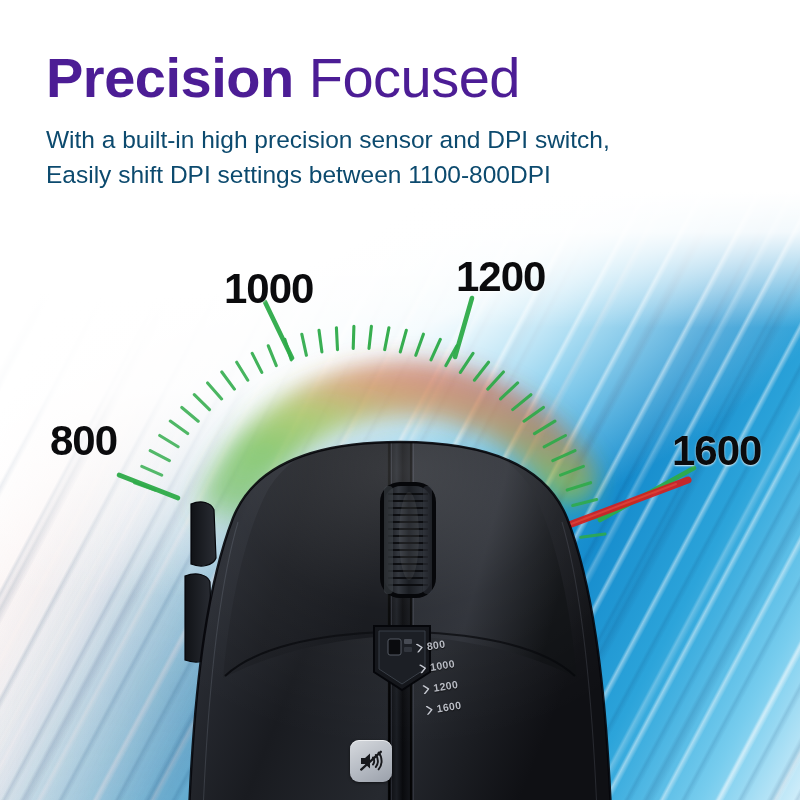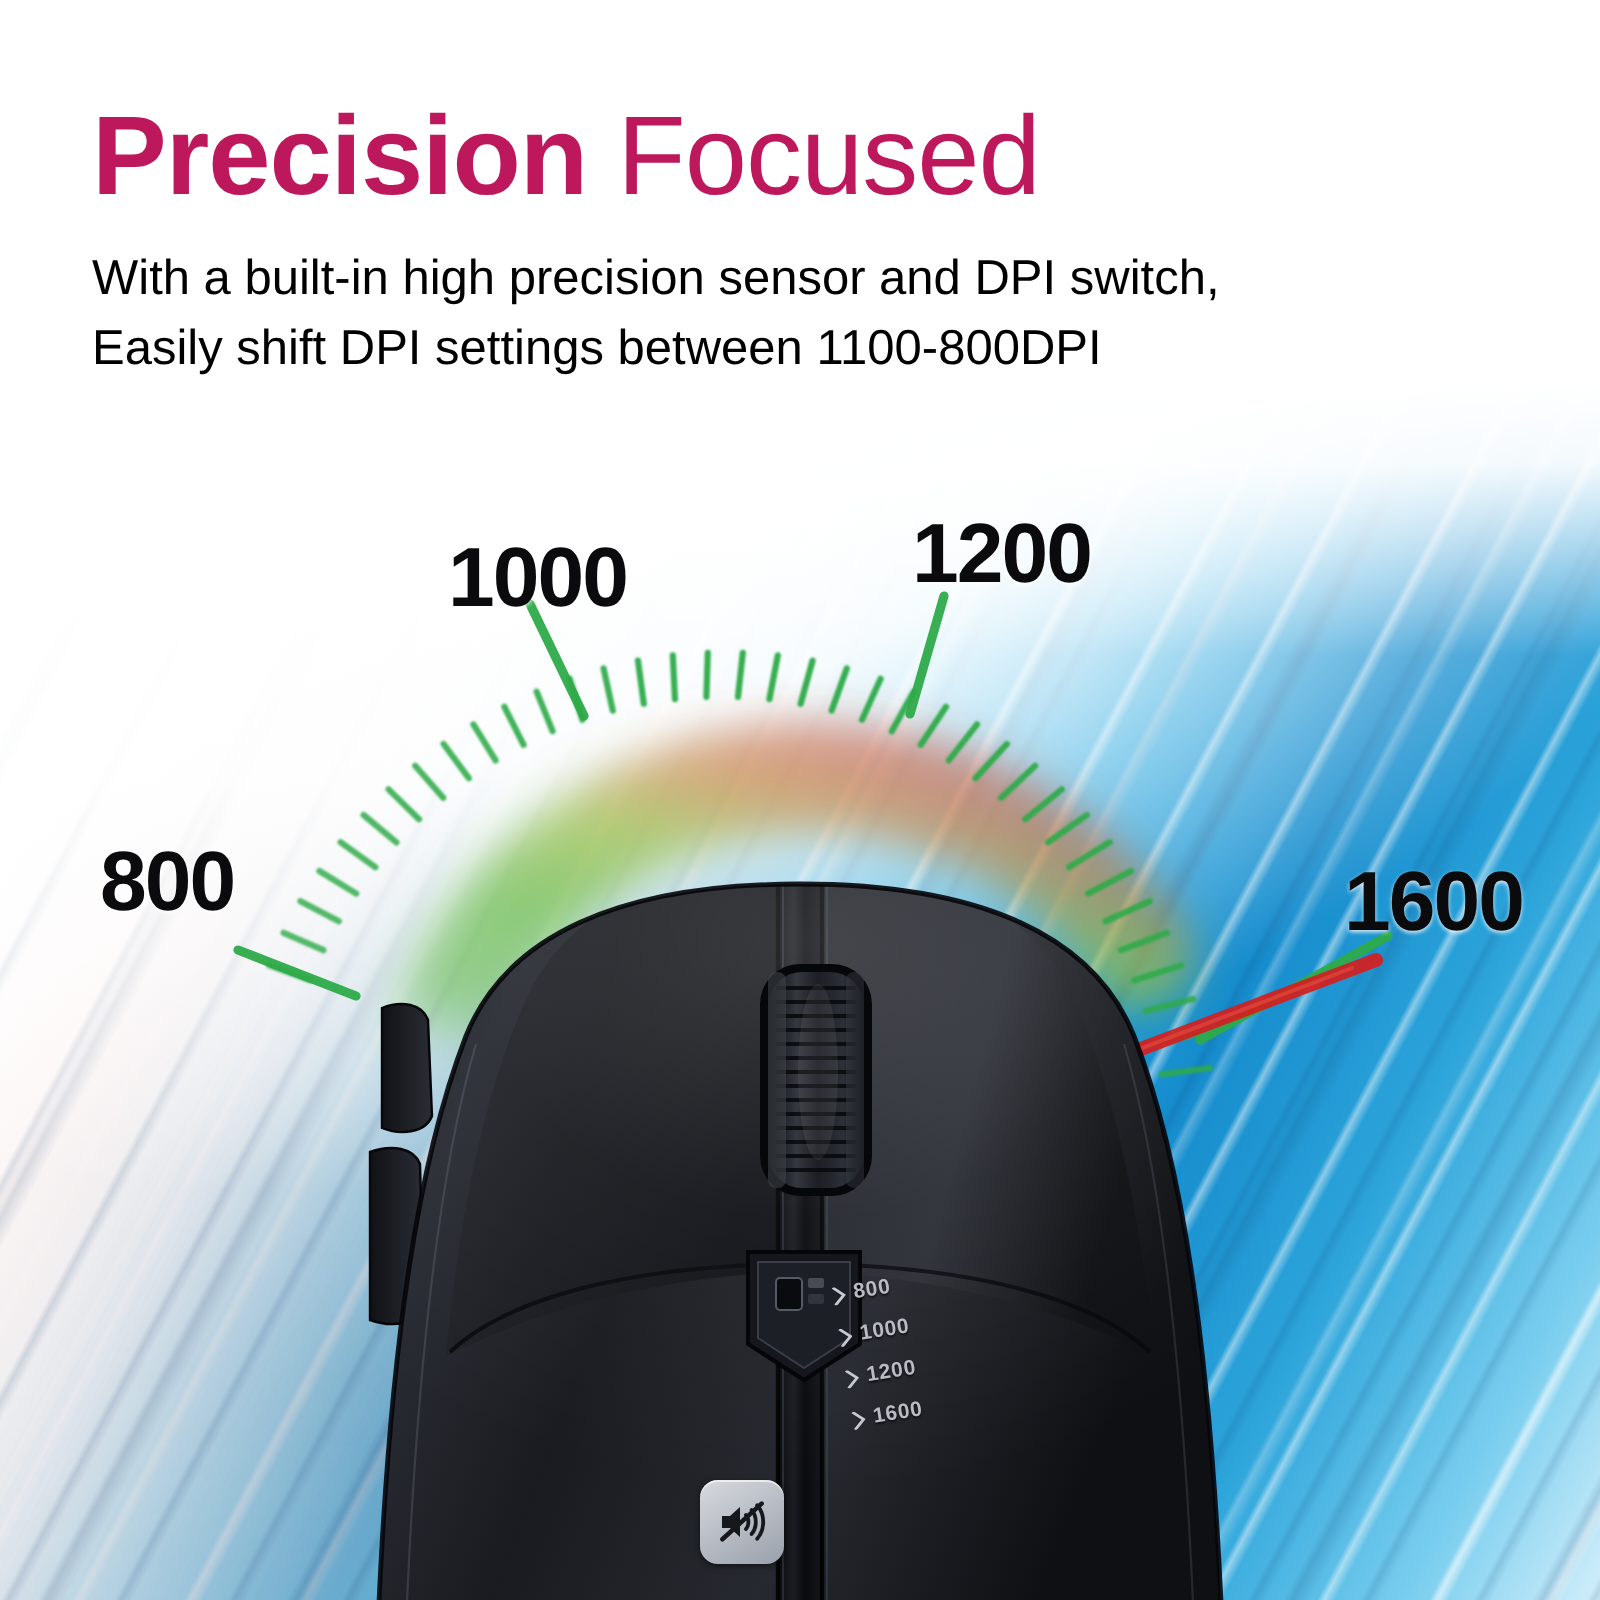--- a/index.html
+++ b/index.html
@@ -118,31 +118,31 @@
     left: 46px;
     top: 48px;
     width: 720px;
     z-index: 40;
   }
   #headline {
     margin: 0;
     font-size: 56px;
     line-height: 1.06;
     letter-spacing: -.5px;
-    color: #be185d;
+    color: #4c1d95;
     white-space: nowrap;
   }
   #headline .hl-strong { font-weight: 700; }
   #headline .hl-light  { font-weight: 400; }
 
   #subcopy {
     margin-top: 16px;
     font-size: 24.5px;
     line-height: 1.42;
-    color: #000000;
+    color: #0c4a6e;
     font-weight: 400;
   }
   #subcopy .sub-line { display: block; white-space: nowrap; }
 
   
   #gauge {
     position: absolute;
     left: 0;
     top: 150px;
     width: 800px;

